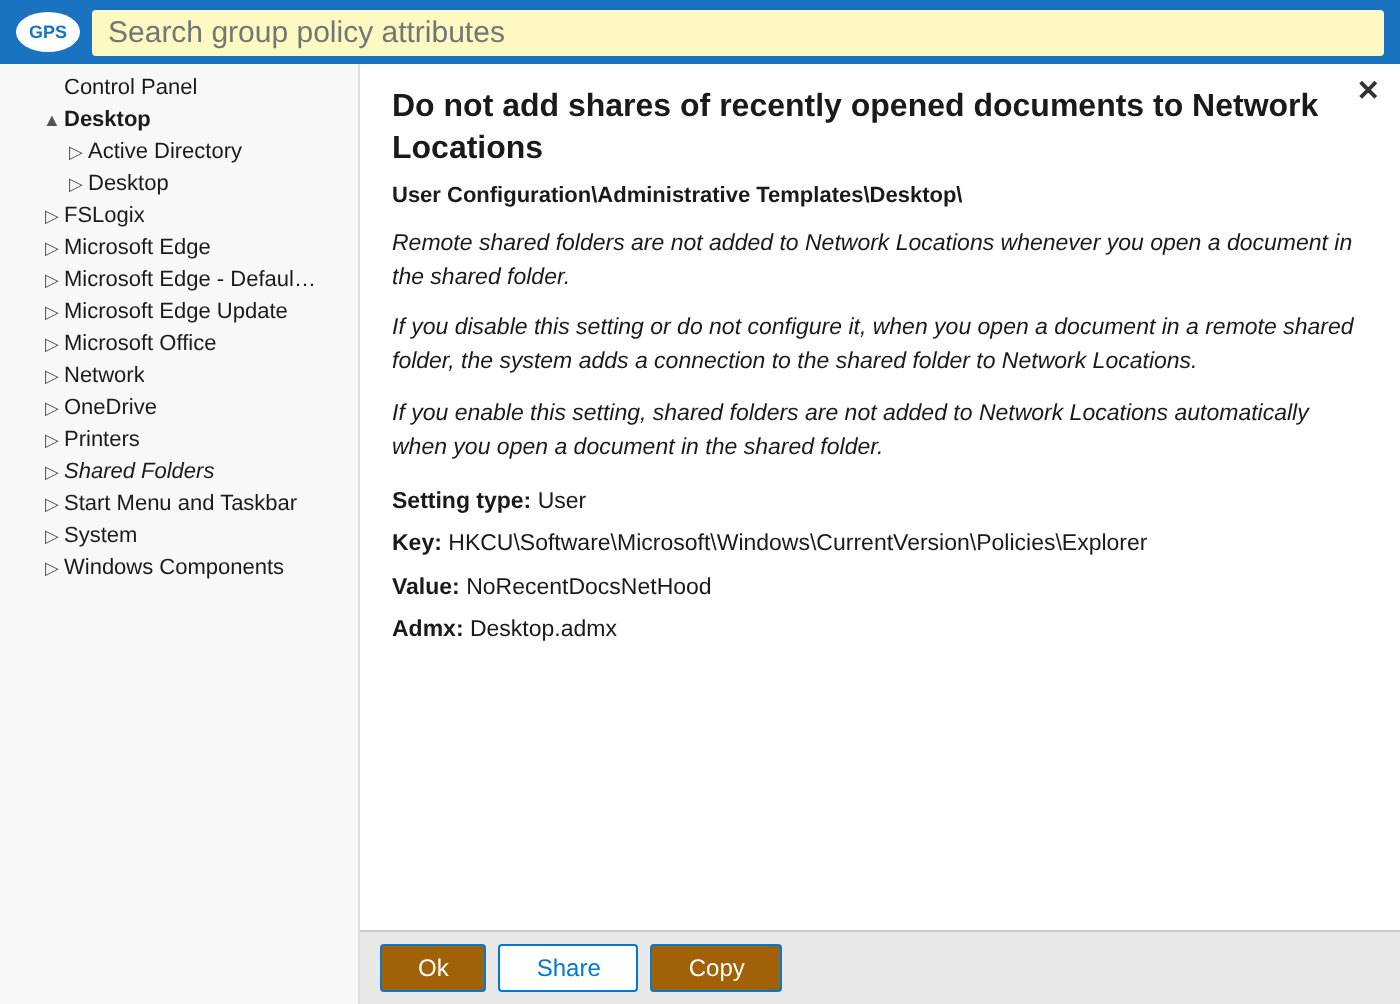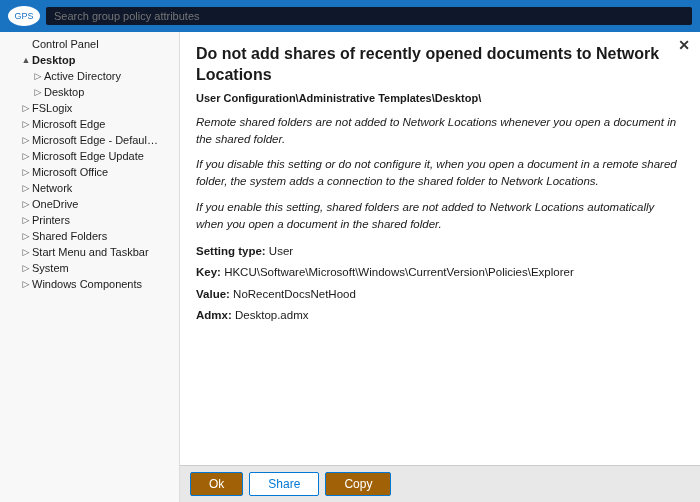--- a/index.html
+++ b/index.html
@@ -24,32 +24,32 @@
       gap: 6px;
     }
     .title-bar-logo {
       width: 32px;
       height: 20px;
       background: #ffffff;
       border-radius: 50%;
       display: flex;
       align-items: center;
       justify-content: center;
-      font-weight: normal;
+      font-weight: bold;
       font-size: 9px;
       color: #1a73c1;
       flex-shrink: 0;
     }
     .search-bar {
       flex: 1;
-      background: #0f172a;
+      background: #fef9c3;
       border: none;
       border-radius: 2px;
       padding: 3px 8px;
-      font-size: 11px;
+      font-size: 15px;
       color: #666;
       outline: none;
     }
 
     
     .main-layout {
       display: flex;
       flex: 1;
       overflow: hidden;
     }
@@ -229,21 +229,21 @@
       <div class="sidebar-item">
         <span class="sidebar-arrow">▷</span>
         <span style="overflow: hidden; text-overflow: ellipsis; white-space: nowrap;">OneDrive</span>
       </div>
       <div class="sidebar-item">
         <span class="sidebar-arrow">▷</span>
         <span style="overflow: hidden; text-overflow: ellipsis; white-space: nowrap;">Printers</span>
       </div>
       <div class="sidebar-item">
         <span class="sidebar-arrow">▷</span>
-        <span style="overflow: hidden; text-overflow: ellipsis; white-space: nowrap;">Shared Folders</span>
+        <span style="overflow: hidden; text-overflow: ellipsis; white-space: nowrap; font-style: italic;">Shared Folders</span>
       </div>
       <div class="sidebar-item">
         <span class="sidebar-arrow">▷</span>
         <span style="overflow: hidden; text-overflow: ellipsis; white-space: nowrap;">Start Menu and Taskbar</span>
       </div>
       <div class="sidebar-item">
         <span class="sidebar-arrow">▷</span>
         <span style="overflow: hidden; text-overflow: ellipsis; white-space: nowrap;">System</span>
       </div>
       <div class="sidebar-item">

